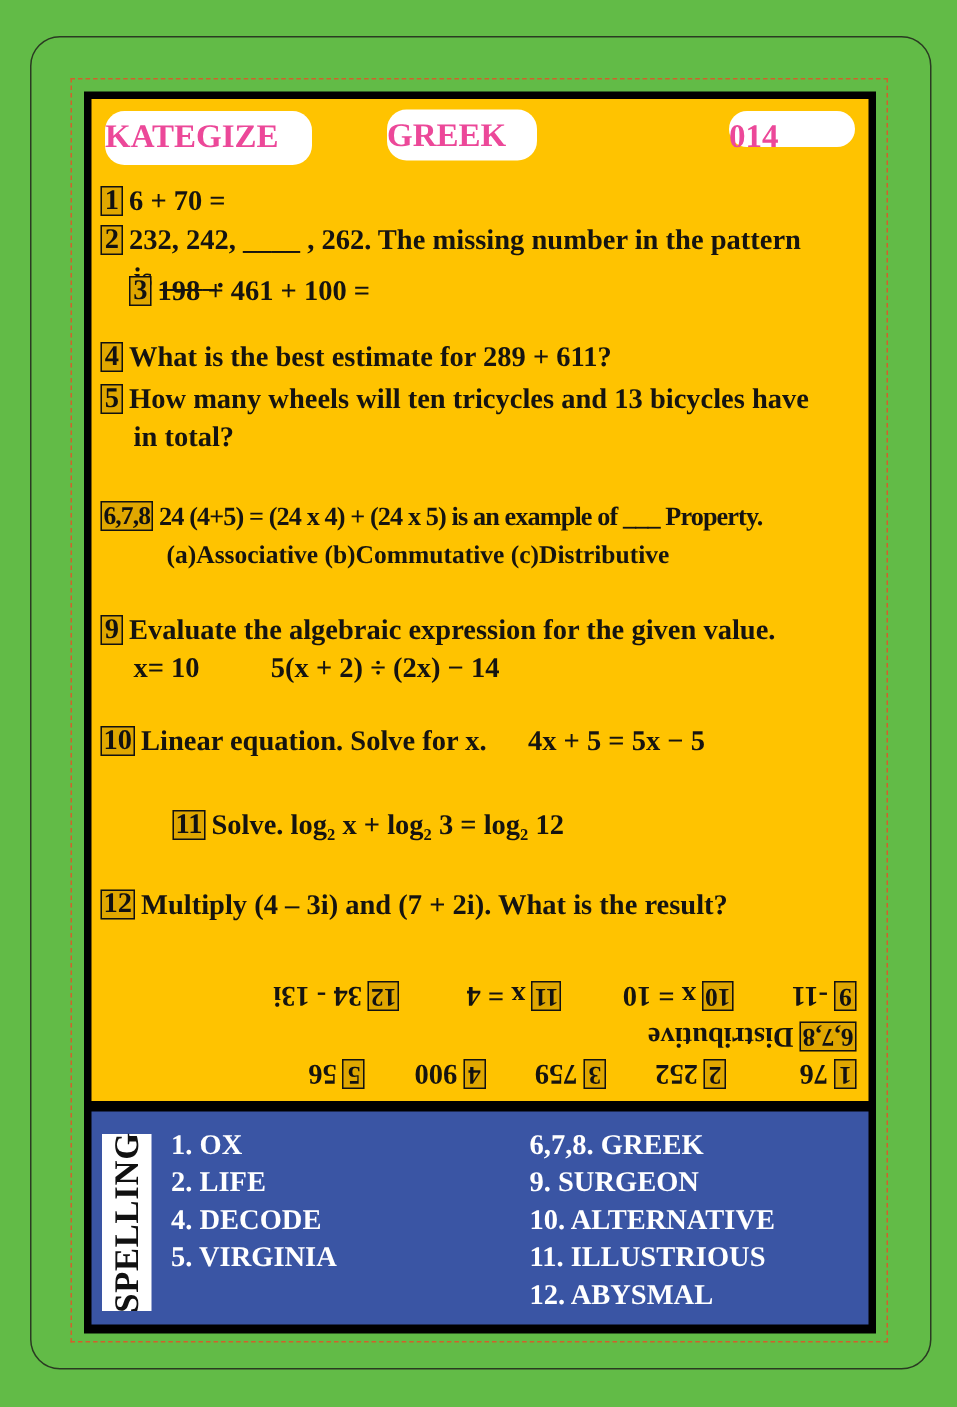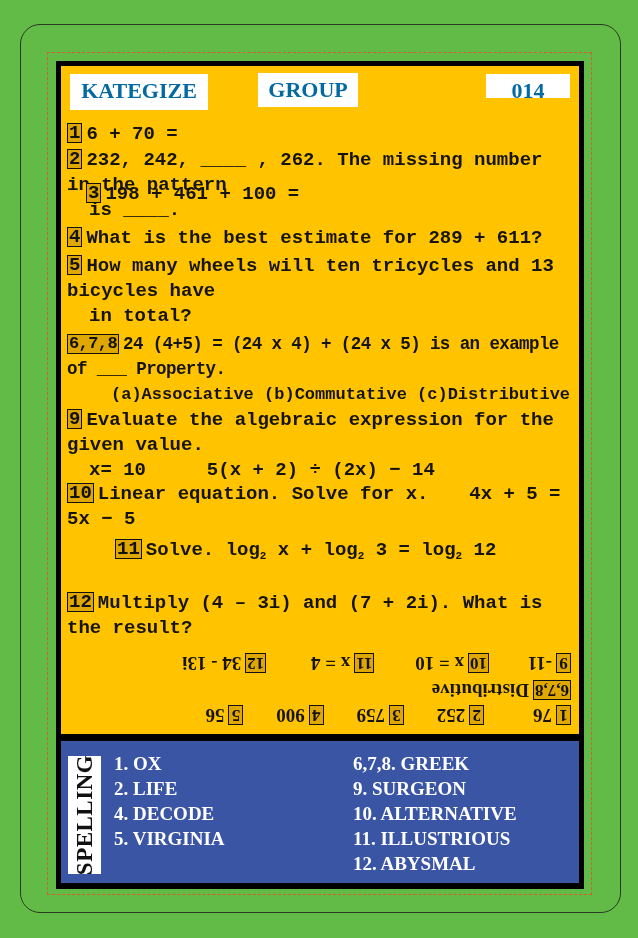--- a/index.html
+++ b/index.html
@@ -38,24 +38,24 @@
     .blue {
       position: absolute;
       left: 5px; top: 680px;
       width: 518px; height: 142px;
       background: #3a55a4;
     }
     .hbox {
       position: absolute;
       background: #fff;
       font-weight: bold;
-      color: #0369a1;
+      color: #ec4899;
       font-size: 22px;
       line-height: 34px;
-      text-align: center;
+      border-radius: 13px;
     }
     .badge {
       display: inline-block;
       border: 1.5px solid #111;
       background: #e0a700;
       color: #111;
       font-weight: bold;
       font-size: 19px;
       line-height: 18px;
       padding: 0 1px;
@@ -65,21 +65,20 @@
       text-align: center;
     }
     .q {
       position: absolute;
       left: 6px;
       right: 6px;
       font-weight: bold;
       font-size: 19px;
       color: #161410;
       line-height: 25px;
-      font-family: Liberation Mono, monospace;
     }
     .indent { padding-left: 22px; display: block; }
     .q678 { font-size: 17.5px; letter-spacing: -0.6px; }
     .q678 .opts { display: block; padding-left: 44px; letter-spacing: 0; font-size: 17px; }
     sub { font-size: 11px; vertical-align: -4px; }
     .answers {
       position: absolute;
       left: 0; top: 575px;
       width: 518px; height: 92px;
       transform: rotate(180deg);
@@ -125,21 +124,21 @@
 <body>
 
 <div class="card-outline"></div>
 <div class="cut-line"></div>
 
 <div class="frame">
 
   <div class="yellow">
 
     <div class="hbox" style="left:9px; top:8px; width:138px; height:36px;">KATEGIZE</div>
-    <div class="hbox" style="left:197px; top:7px; width:100px; height:34px;">GROUP</div>
+    <div class="hbox" style="left:197px; top:7px; width:100px; height:34px;">GREEK</div>
     <div class="hbox" style="left:425px; top:8px; width:84px; height:24px;">014</div>
 
     <div class="q" style="top:56px;">
       <span class="badge">1</span><span>6 + 70 =</span>
     </div>
 
     <div class="q" style="top:82px;">
       <span class="badge">2</span><span>232, 242, ____ , 262. The missing number in the pattern</span>
       <span class="indent">is ____.</span>
     </div>

